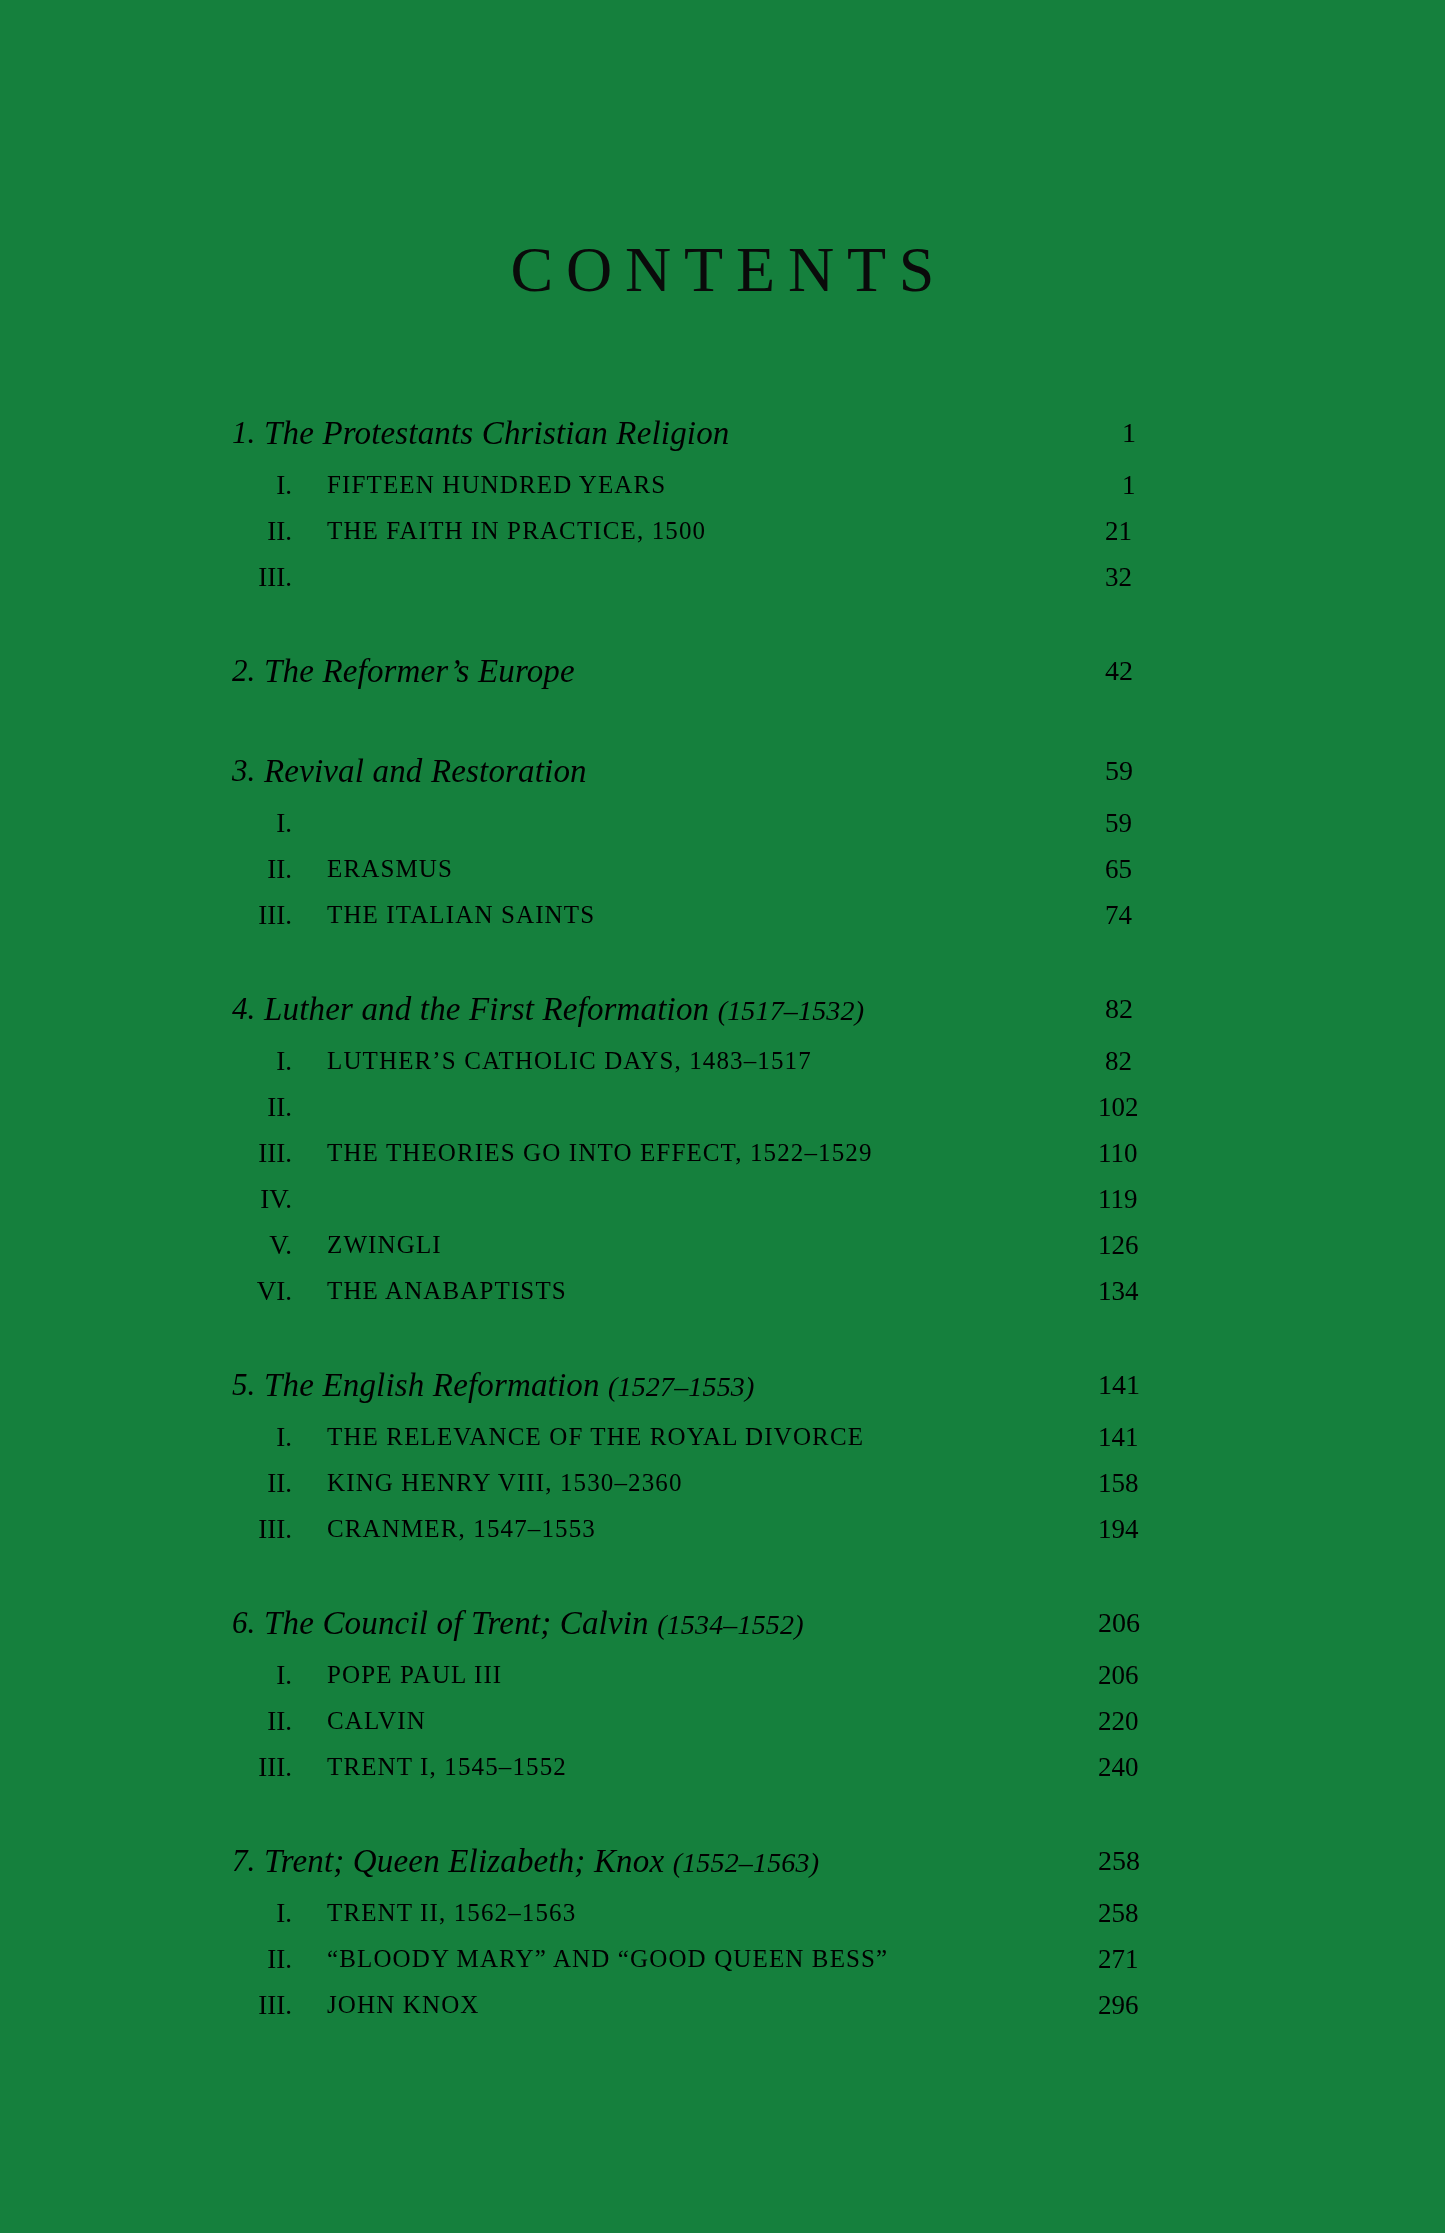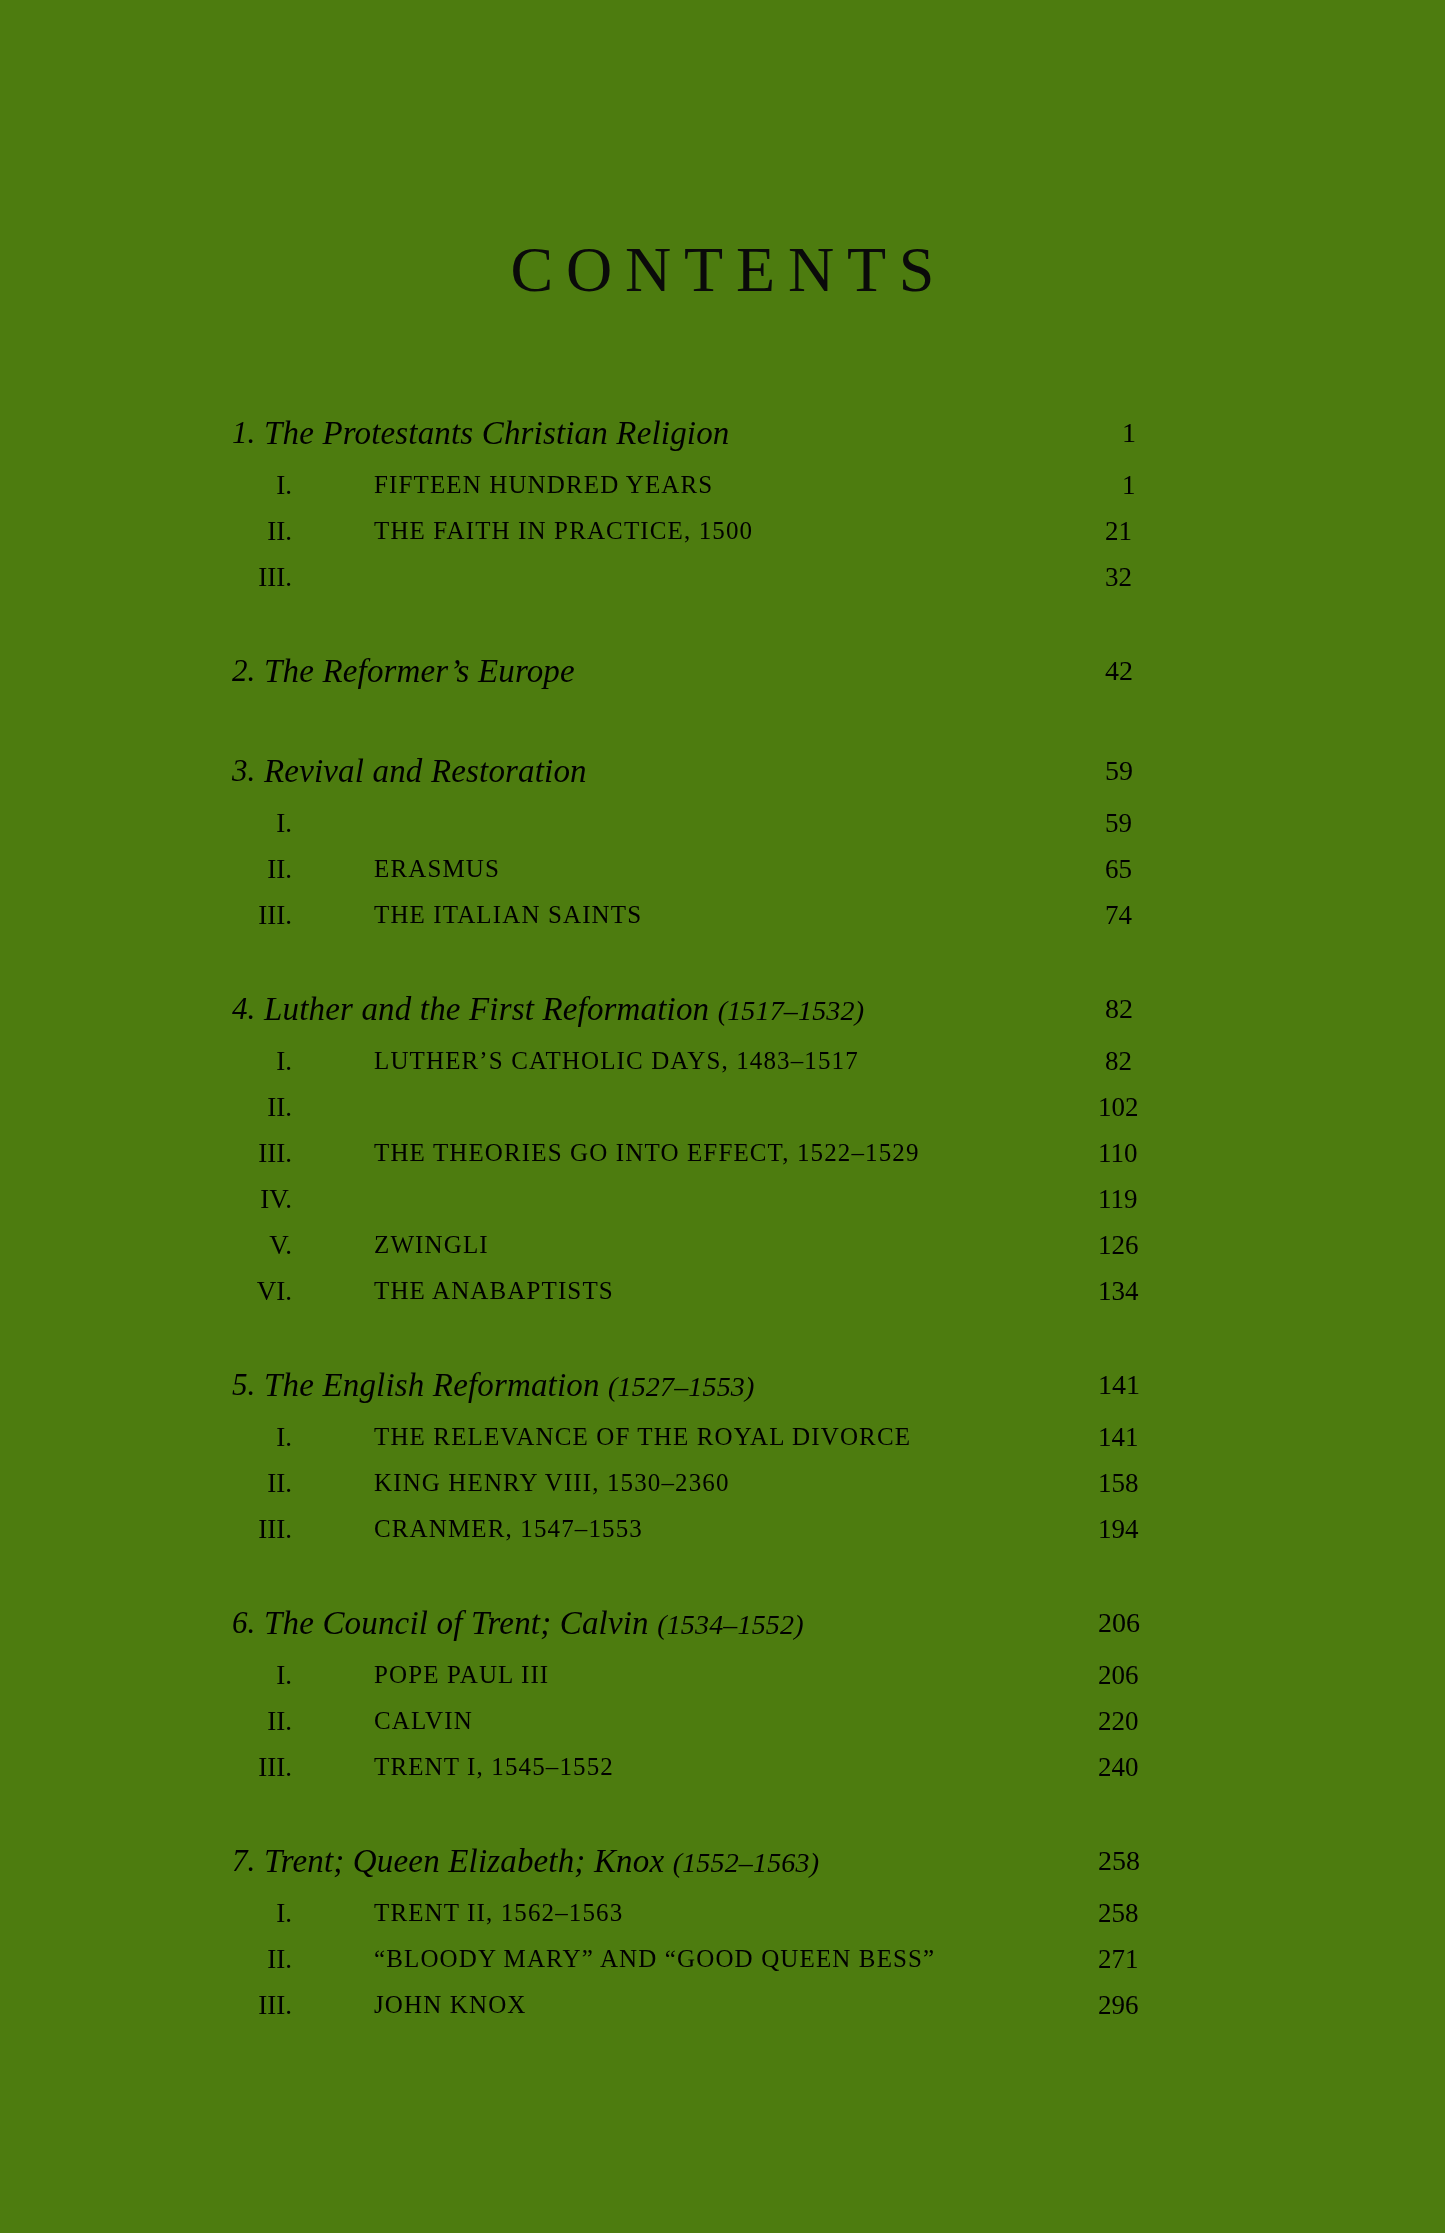--- a/index.html
+++ b/index.html
@@ -14,21 +14,21 @@
     color: #000000;
     position: relative;
     overflow: hidden;
   }
 
   .page {
     position: absolute;
     top: 0; left: 0;
     width: 1445px;
     height: 2233px;
-    background: #4d7c0f;
+    background: #15803d;
   }
 
   
   .toc-title {
     position: absolute;
     top: 238px;
     left: 0;
     width: 1445px;
     text-align: center;
     font-size: 64px;
@@ -99,21 +99,20 @@
   .sec-label {
     position: absolute;
     left: 327px;
     top: 0;
     font-size: 25px;
     line-height: 46px;
     white-space: nowrap;
     letter-spacing: 0.045em;
     font-variant: small-caps;
     text-transform: lowercase;
-    margin-left: 47px;
   }
   .sec-label.caps {
     font-variant: normal;
     text-transform: none;
   }
 
   
   .page-num {
     position: absolute;
     left: 1105px;

